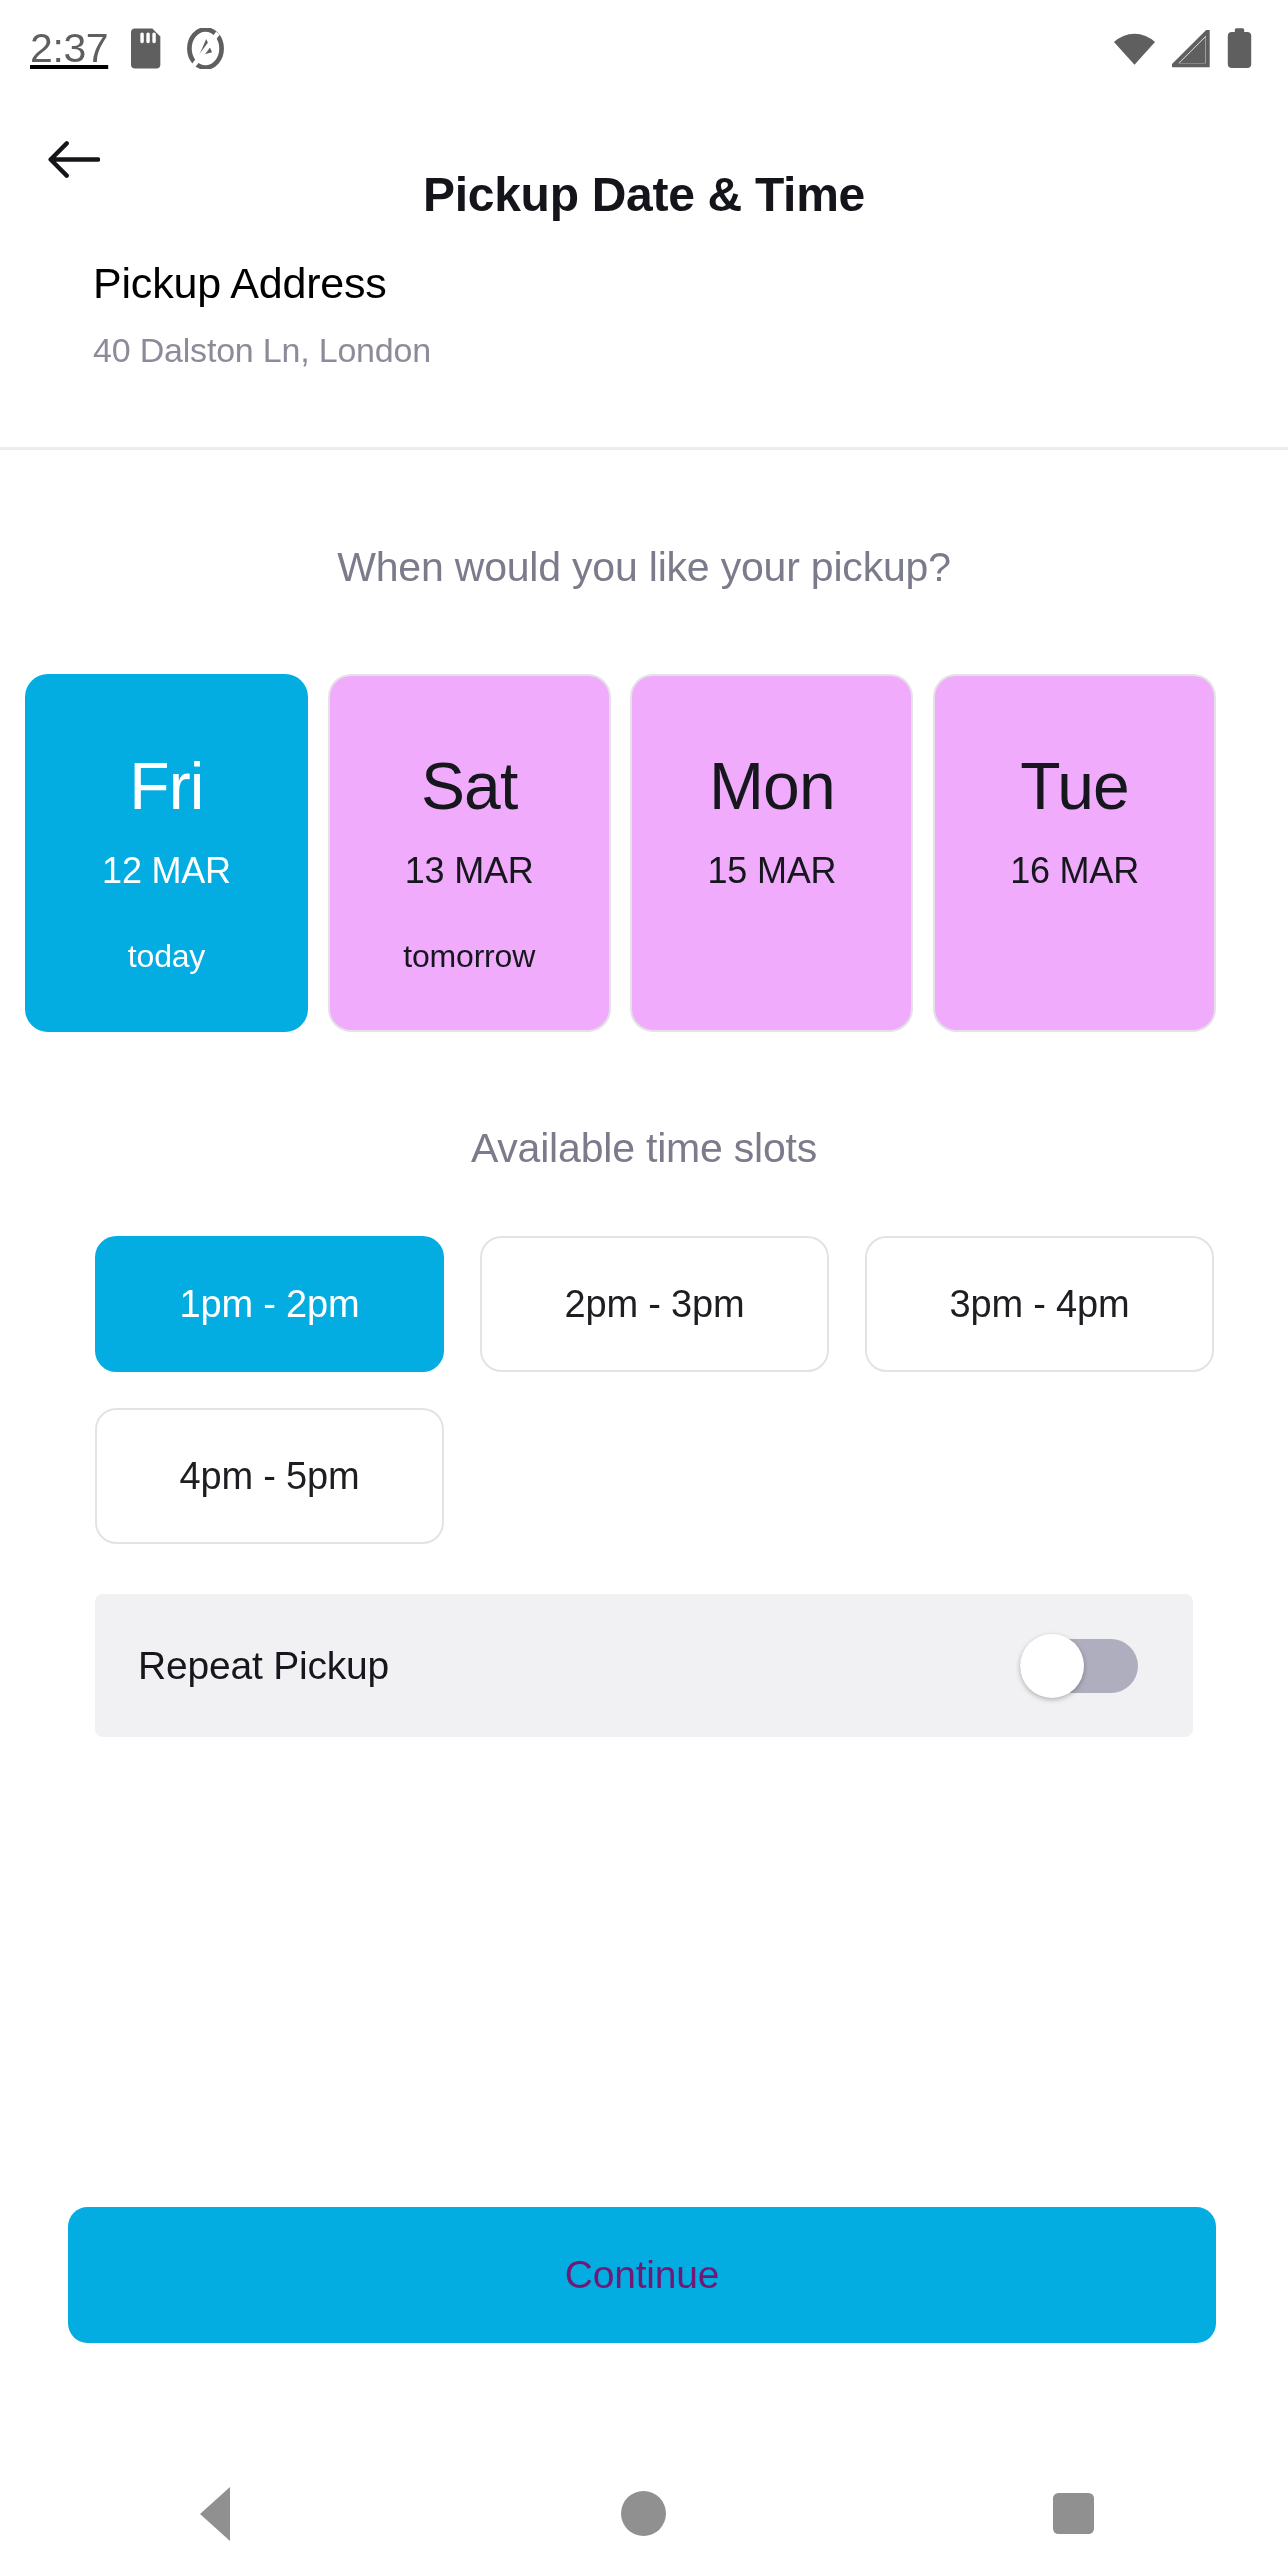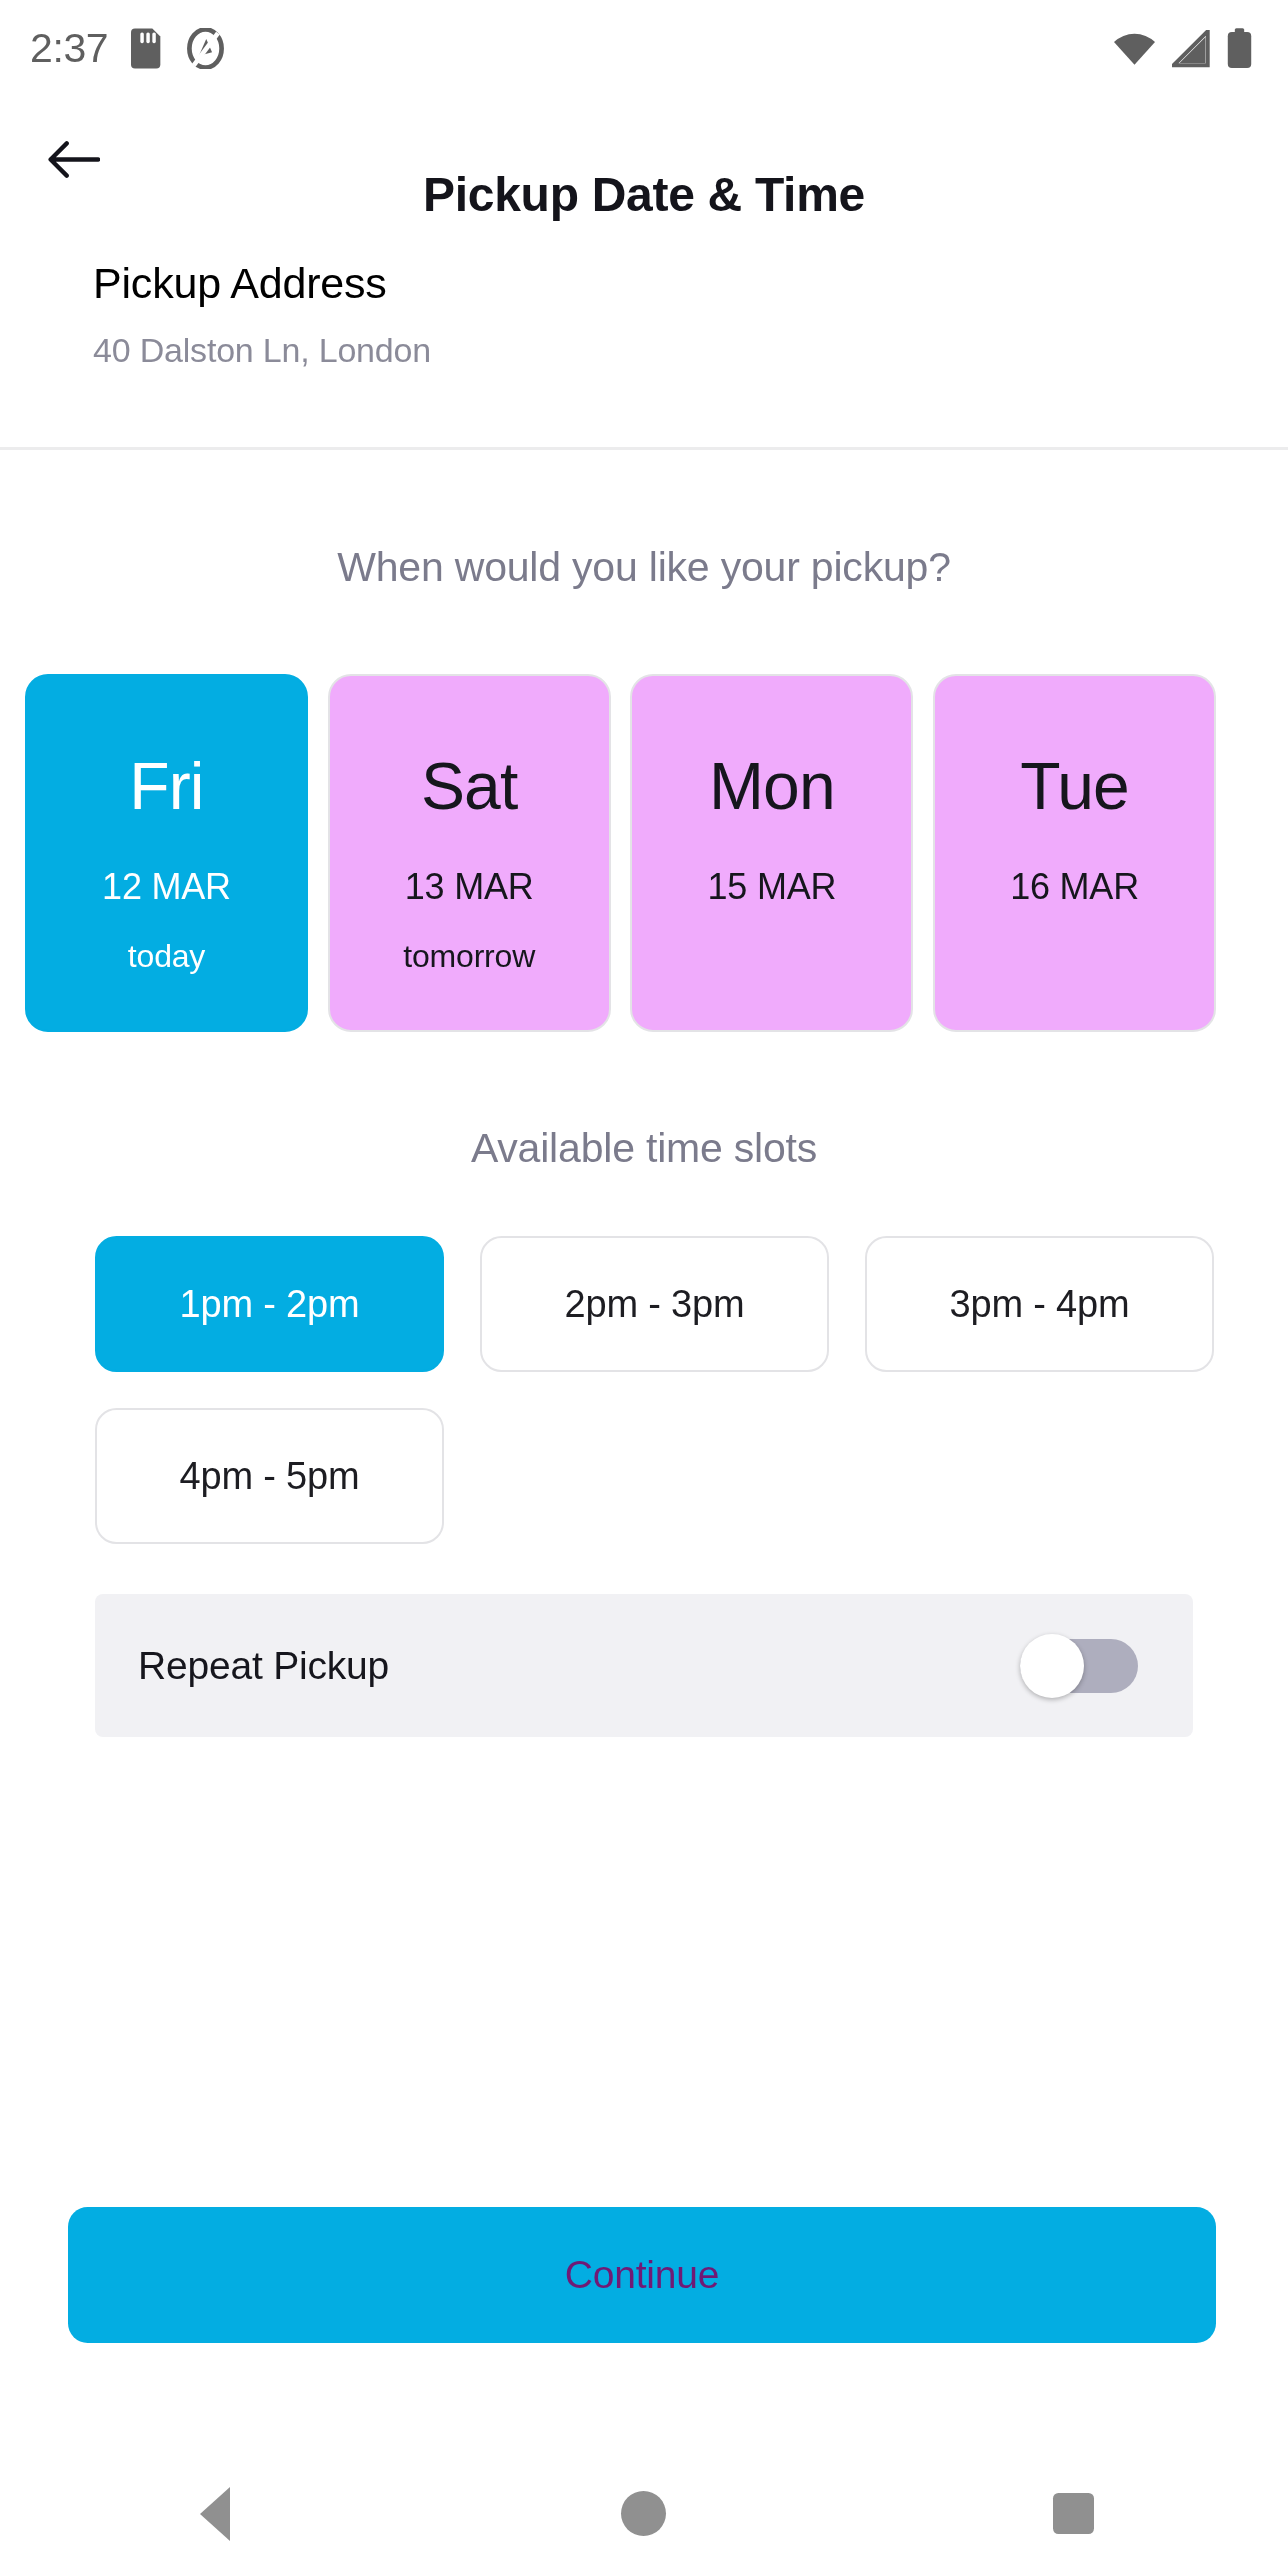--- a/index.html
+++ b/index.html
@@ -10,20 +10,21 @@
     -webkit-font-smoothing:antialiased;
     overflow:hidden;
   }
   .screen { position:relative; width:1288px; height:2576px; background:#fff; }
 
   
   .statusbar {
     position:absolute; top:0; left:0; width:1288px; height:97px;
     display:flex; align-items:center; justify-content:space-between;
     padding:0 36px 0 30px;
+    text-decoration:underline;
   }
   .sb-left { display:flex; align-items:center; gap:23px; }
   .sb-clock { font-size:41px; color:#5f5f5f; letter-spacing:-0.4px; }
   .sb-right { display:flex; align-items:center; gap:16px; }
   .ico { display:block; }
 
   
   .appbar {
     position:absolute; top:97px; left:0; width:1288px; height:125px;
     display:flex; align-items:flex-end;
@@ -64,21 +65,21 @@
     background:#f0abfc; border:2.7px solid #e3e3e6;
     display:flex; flex-direction:column; align-items:center;
     cursor:pointer; position:relative;
   }
   .date-card.selected { background:#03ADE2; border-color:#03ADE2; }
   .dc-day {
     margin-top:77px; font-size:66px; font-weight:normal;
     color:#16161d; letter-spacing:-0.9px; line-height:1;
   }
   .dc-date {
-    margin-top:50px; font-size:36px; color:#16161d; letter-spacing:-0.2px; line-height:1;
+    margin-top:34px; font-size:36px; color:#16161d; letter-spacing:-0.2px; line-height:1;
   }
   .dc-note {
     position:absolute; bottom:55px; font-size:32px; color:#16161d; letter-spacing:-0.2px;
   }
   .date-card.selected .dc-day,
   .date-card.selected .dc-date,
   .date-card.selected .dc-note { color:#ffffff; }
 
   
   .slots {

